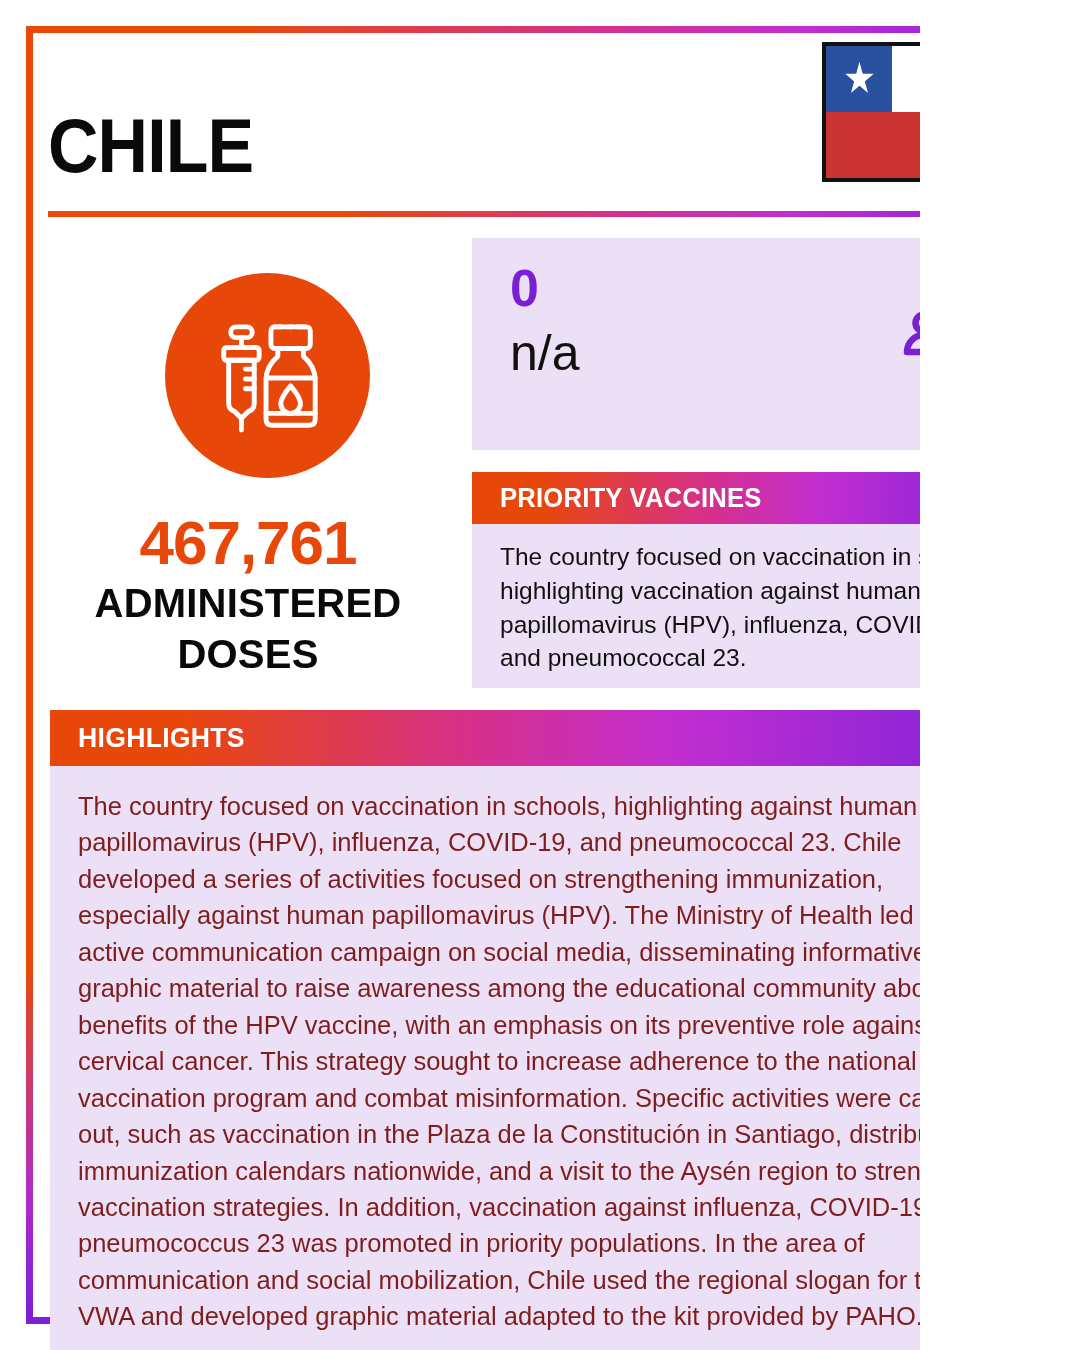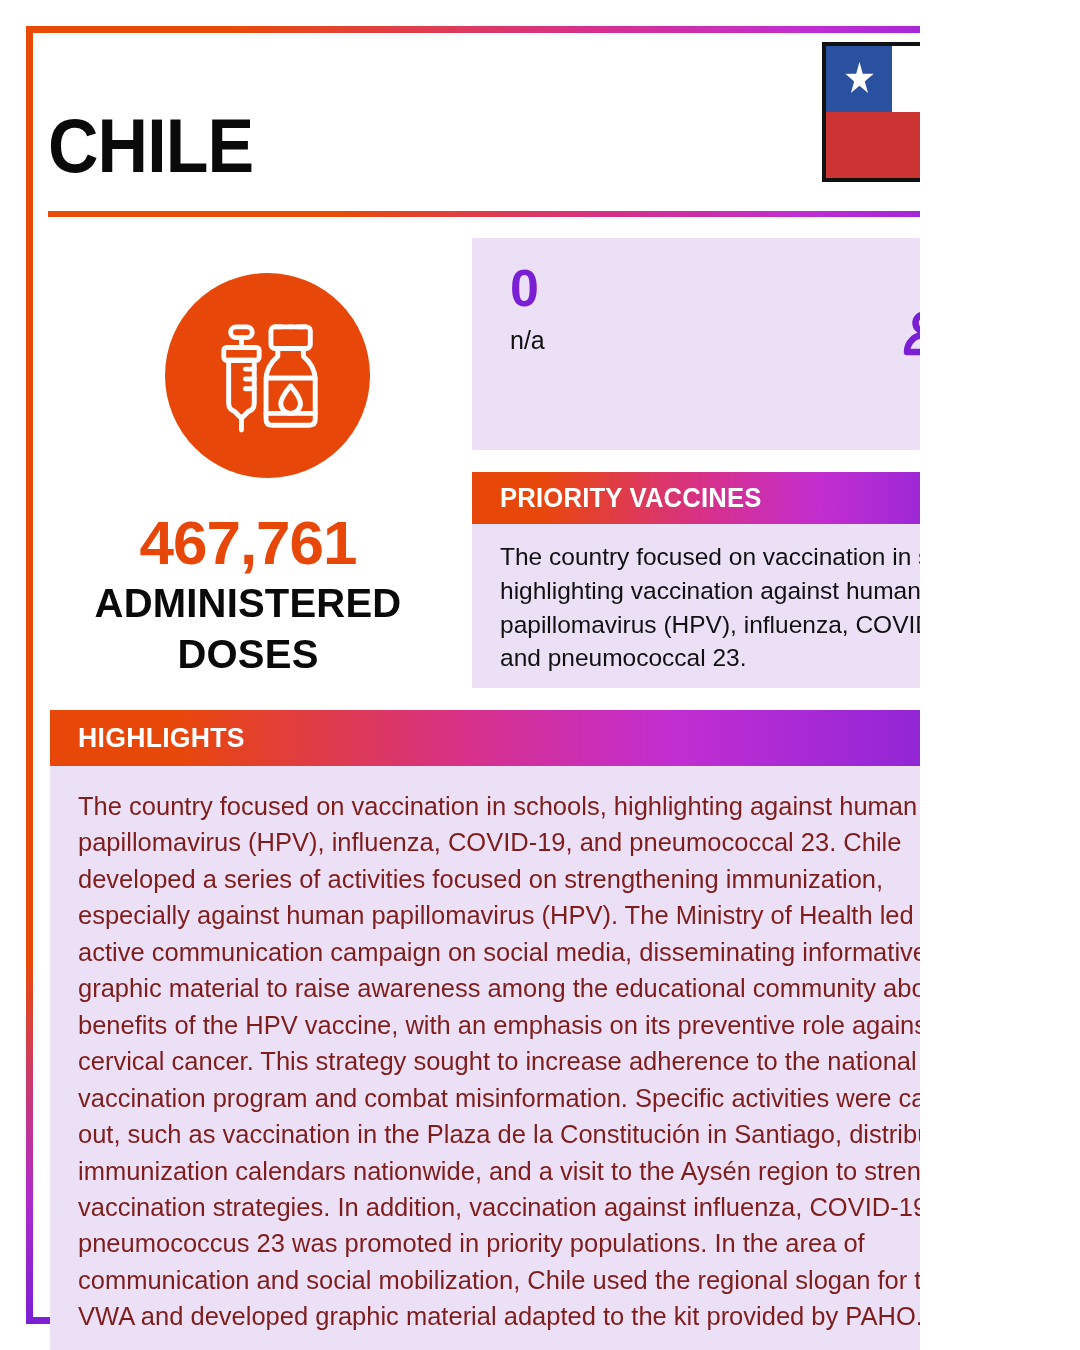--- a/index.html
+++ b/index.html
@@ -132,21 +132,21 @@
     position:absolute;
     left:38px; top:24px;
     font-size:52px;
     font-weight:900;
     color:#7B1FD4;
     line-height:1;
   }
   .stat-sub {
     position:absolute;
     left:38px; top:90px;
-    font-size:25px;
+    font-size:50px;
     font-weight:400;
     color:#111111;
     line-height:1;
   }
   .stat-icon {
     position:absolute;
     right:32px; top:22px;
     width:100px; height:100px;
   }
   .stat-icon svg { width:100%; height:100%; display:block; }

